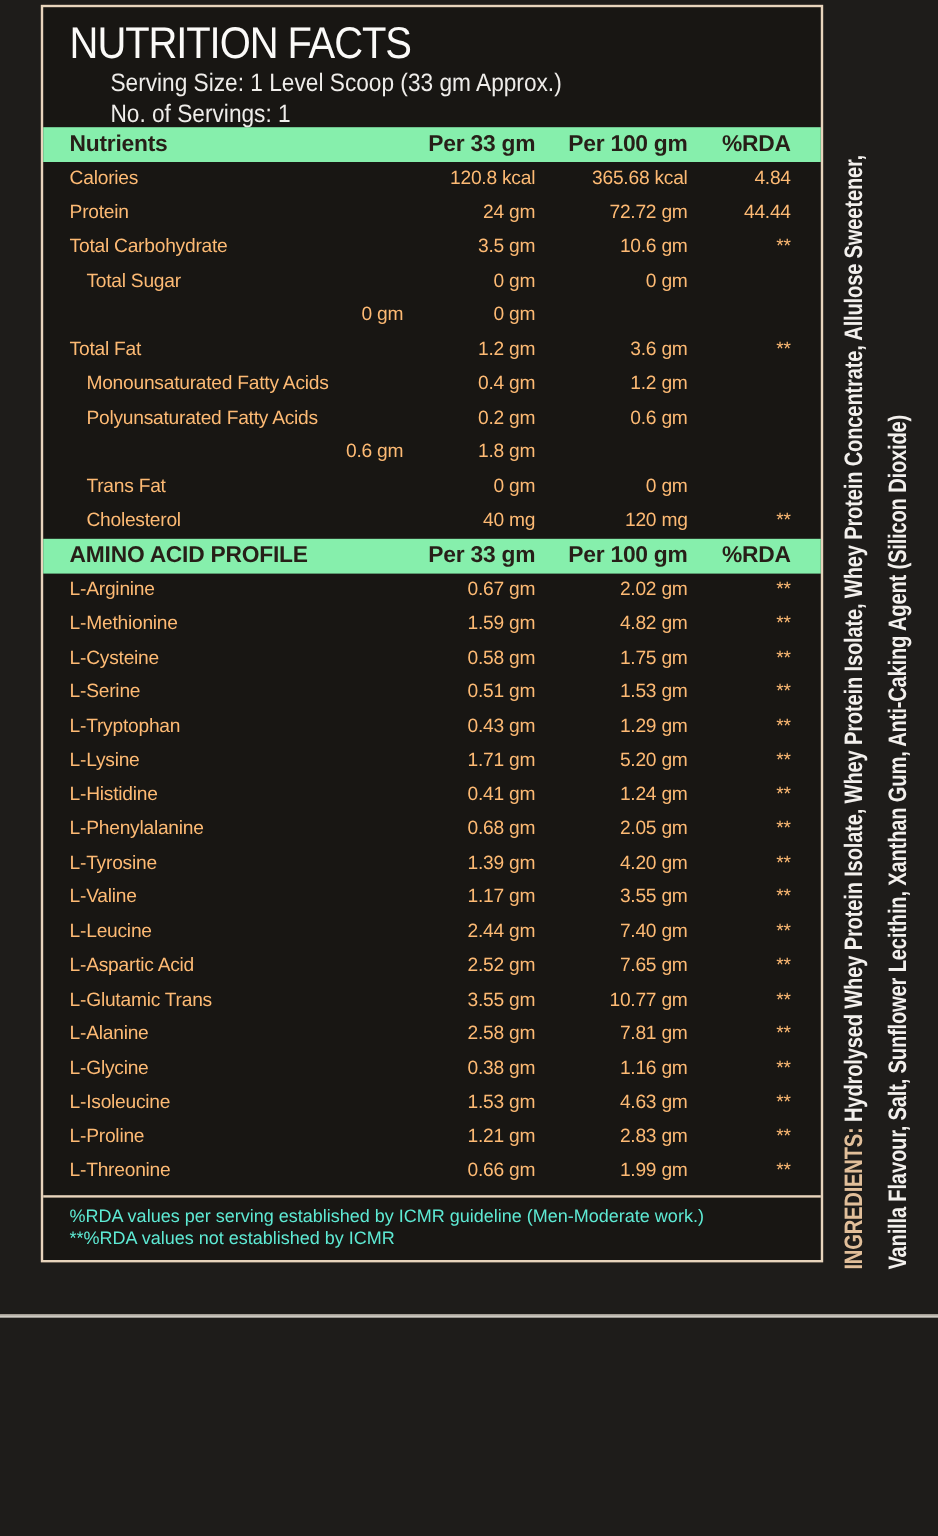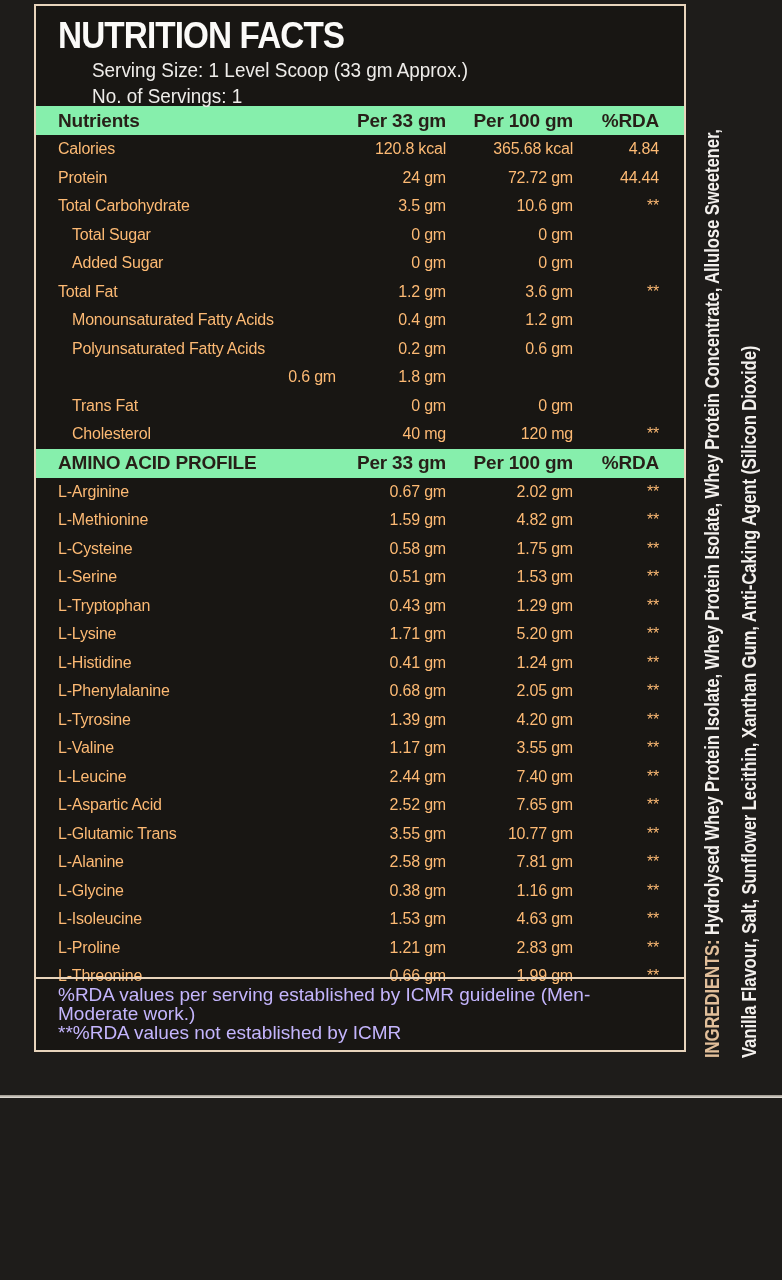--- a/index.html
+++ b/index.html
@@ -14,42 +14,42 @@
     position:absolute;left:34px;top:4px;
     width:652px;height:1048px;
     box-sizing:border-box;
     background:#181613;
     border:2px solid #e8d4bc;
   }
   .panel-header{
     box-sizing:border-box;height:100px;
     padding:9px 0 0 22px;color:#fbfaf8;
   }
-  .title{font-size:37px;line-height:42px;font-weight:700;letter-spacing:-1px;white-space:nowrap;}
+  .title{font-size:37px;line-height:42px;font-weight:400;letter-spacing:-1px;white-space:nowrap;}
   .sub{font-size:21px;line-height:26px;font-weight:400;color:#efedea;white-space:nowrap;margin-left:34px;}
   .cond{display:inline-block;transform:scaleX(0.9);transform-origin:left center;white-space:nowrap;}
   .band,.row{
     display:grid;
     grid-template-columns:1fr 110px 127px 86px;
     padding:0 25px 0 22px;
     align-items:center;
   }
   .band{
     height:29px;background:#86efac;color:#271f18;
     font-size:19px;font-weight:700;letter-spacing:-0.2px;
   }
   .row{height:28.5px;font-size:16px;color:#fdba74;letter-spacing:-0.2px;}
   .c1{text-align:left;white-space:nowrap;overflow:hidden;}
   .c1.indent{padding-left:14px;}
   .c2,.c3,.c4{text-align:right;white-space:nowrap;}
   .footer{
     position:absolute;left:0;right:0;bottom:0;
     border-top:2px solid #e8d4bc;
     padding:6px 20px 8px 22px;
-    font-size:19px;line-height:19px;color:#c4b5fd;
+    font-size:15px;line-height:19px;color:#5eead4;
   }
   .ingredients{
     position:absolute;left:105px;top:521px;
     width:1250px;height:74px;
     transform:rotate(-90deg) scaleX(0.8);
     font-weight:700;font-size:21px;line-height:37px;
     color:#f3f0ed;letter-spacing:-0.2px;
   }
   .ing-line{white-space:nowrap;}
   .ing-label{color:#e2bf9a;}
@@ -93,21 +93,20 @@
         <span class="c3">10.6 gm</span>
         <span class="c4">**</span>
       </div>
       <div class="row">
         <span class="c1 indent">Total Sugar</span>
         <span class="c2">0 gm</span>
         <span class="c3">0 gm</span>
         <span class="c4"></span>
       </div>
       <div class="row">
-        <span class="c1 indent">Added Sugar</span>
         <span class="c2">0 gm</span>
         <span class="c3">0 gm</span>
         <span class="c4"></span>
       </div>
       <div class="row">
         <span class="c1">Total Fat</span>
         <span class="c2">1.2 gm</span>
         <span class="c3">3.6 gm</span>
         <span class="c4">**</span>
       </div>

